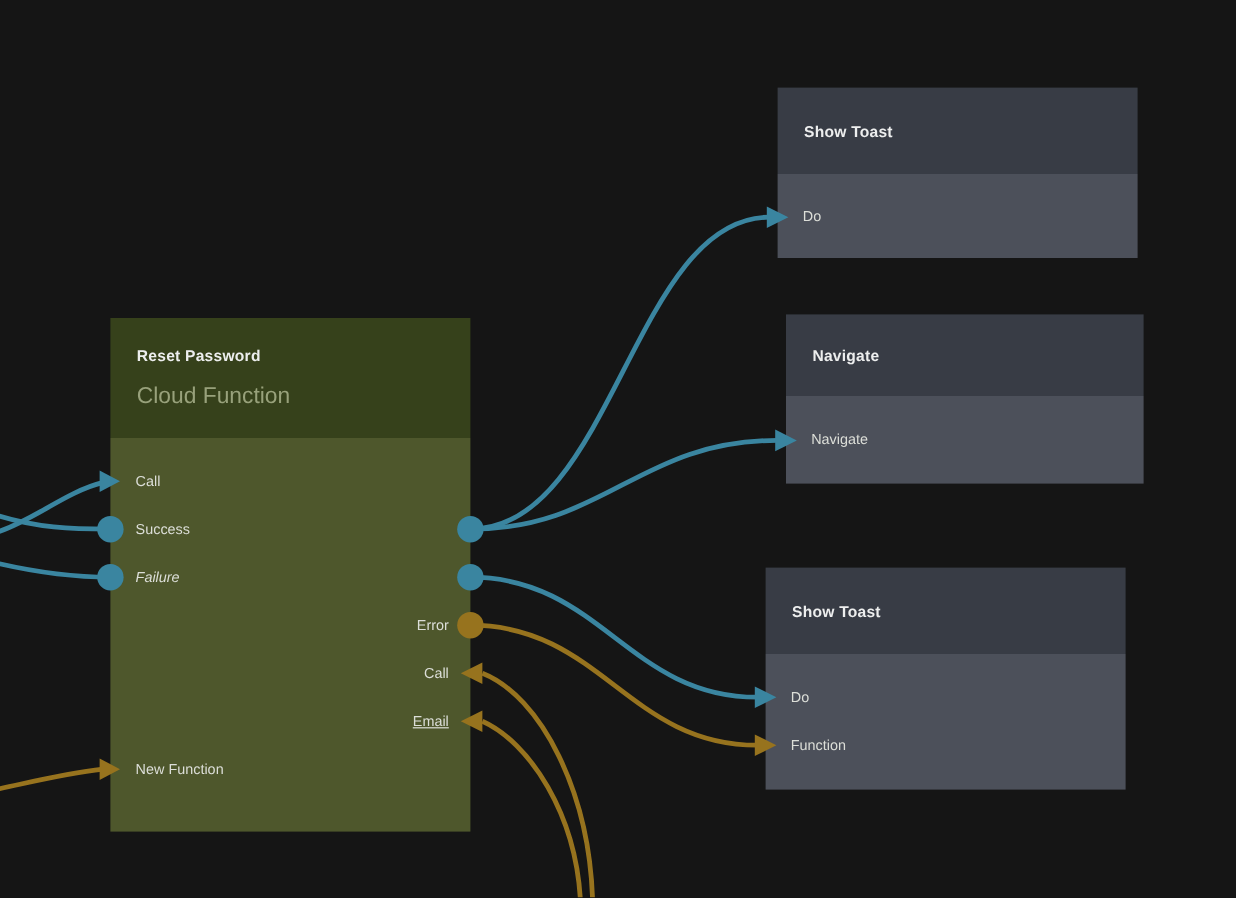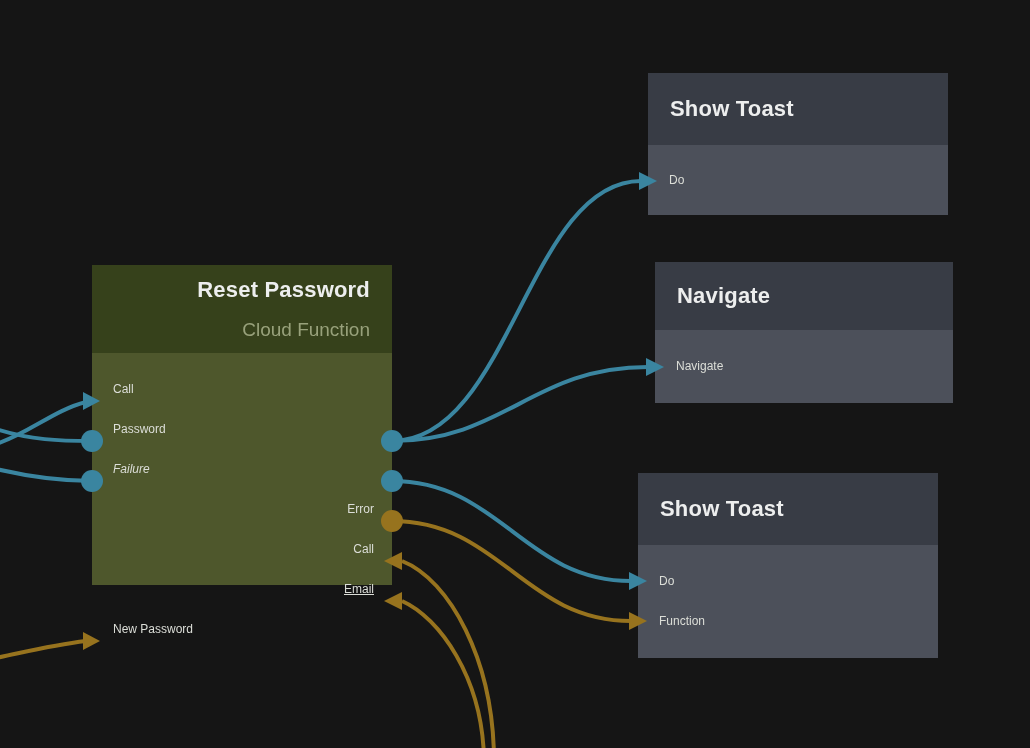--- a/index.html
+++ b/index.html
@@ -17,56 +17,56 @@
   *{margin:0;padding:0;box-sizing:border-box;}
   html,body{width:1030px;height:748px;overflow:hidden;}
   body{
     background:var(--bg);
     font-family:"Liberation Sans","DejaVu Sans",sans-serif;
     position:relative;
   }
   .canvas{position:absolute;inset:0;}
   .node{position:absolute;}
   .node-header{padding:0 22px;display:flex;flex-direction:column;justify-content:center;}
-  .node-title{font-size:22px;font-weight:bold;color:var(--title-text);letter-spacing:.2px;}
+  .node-title{font-size:13px;font-weight:bold;color:var(--title-text);letter-spacing:.2px;}
   .node-subtitle{font-size:19px;color:var(--subtitle-text);margin-top:16px;}
   .node-body{position:relative;}
   .port-row{position:absolute;height:40px;line-height:40px;font-size:12px;color:var(--port-text);white-space:nowrap;}
   .port-row.left{left:21px;}
   .port-row.right{right:18px;text-align:right;}
   
-  .green .node-header{background:var(--green-header);height:88px;text-align:right;}
+  .green .node-header{background:var(--green-header);height:100px;}
   .green .node-body{background:var(--green-body);}
   
   .gray .node-header{background:var(--gray-header);}
   .gray .node-body{background:var(--gray-body);}
   svg.wires{position:absolute;inset:0;pointer-events:none;z-index:5;}
   svg.wires .exec{stroke:var(--exec-wire);fill:none;stroke-width:4;}
   svg.wires .data{stroke:var(--data-wire);fill:none;stroke-width:4;}
   svg.wires .exec-fill{fill:var(--exec-wire);stroke:none;}
   svg.wires .data-fill{fill:var(--data-wire);stroke:none;}
 </style>
 </head>
 <body>
 
 <div class="canvas">
 
   <div class="node green" style="left:92px;top:265px;width:300px;height:412px;">
     <div class="node-header">
       <div class="node-title">Reset Password</div>
       <div class="node-subtitle">Cloud Function</div>
     </div>
-    <div class="node-body" style="height:232px;">
+    <div class="node-body" style="height:328px;">
       <div class="port-row left" style="top:16px;">Call</div>
-      <div class="port-row left" style="top:56px;">Password</div>
+      <div class="port-row left" style="top:56px;">Success</div>
       <div class="port-row left" style="top:96px;font-style:italic;">Failure</div>
       <div class="port-row right" style="top:136px;">Error</div>
       <div class="port-row right" style="top:176px;">Call</div>
       <div class="port-row right" style="top:216px;text-decoration:underline;">Email</div>
-      <div class="port-row left" style="top:256px;">New Password</div>
+      <div class="port-row left" style="top:256px;">New Function</div>
     </div>
   </div>
 
   <div class="node gray" style="left:648px;top:73px;width:300px;height:142px;">
     <div class="node-header" style="height:72px;">
       <div class="node-title">Show Toast</div>
     </div>
     <div class="node-body" style="height:70px;">
       <div class="port-row left" style="top:15px;">Do</div>
     </div>

